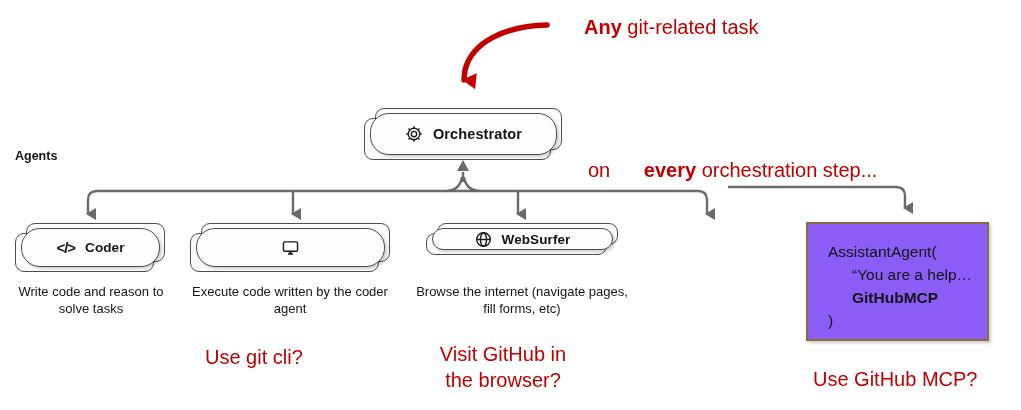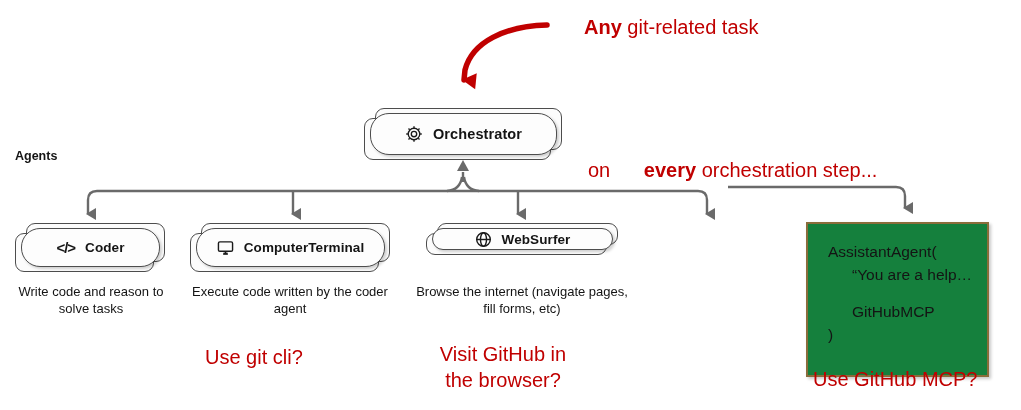--- a/index.html
+++ b/index.html
@@ -31,28 +31,28 @@
   .desc{
     position:absolute;text-align:center;font-size:13px;line-height:1.32;color:#141414;
   }
 
   .agents-note-title{position:absolute;font-weight:bold;font-size:12.5px;color:#141414;}
   .agents-note-sub{position:absolute;font-size:12.5px;color:#141414;}
   .red-large{position:absolute;font-size:20px;line-height:1.28;color:#c00000;}
   .red-large b{font-weight:bold;margin-left:28px;}
 
   .assistant-box{
-    position:absolute;left:806px;top:222px;width:183px;height:155px;
-    background:#15803d;border:2px solid #8a6d3b;
+    position:absolute;left:806px;top:222px;width:183px;height:119px;
+    background:#8b5cf6;border:2px solid #8a6d3b;
     box-shadow:2px 2px 3px rgba(0,0,0,0.22);
     font-size:15.5px;line-height:23px;color:#141414;
     padding:16px 0 0 20px;box-sizing:border-box;white-space:nowrap;
   }
   .assistant-box .indent{padding-left:24px;}
-  .assistant-box .b{font-weight:normal;margin-top:14px;}
+  .assistant-box .b{font-weight:bold;}
 </style>
 </head>
 <body>
 
 <div class="stage">
 
   <svg class="wires" viewBox="0 0 1021 410">
     <defs>
       <marker id="ahDown" markerUnits="userSpaceOnUse" markerWidth="16" markerHeight="14" refX="8" refY="9" orient="auto">
         <path d="M2,1 L14,1 L8,11 Z" fill="#6a6a6a"></path>
@@ -124,21 +124,20 @@
     <div class="layer back-a"></div>
     <div class="layer back-b"></div>
     <div class="front">
       <span class="icon">
         <svg width="17" height="16" viewBox="0 0 18 17" fill="none" stroke="#1a1a1a" stroke-width="1.5">
           <rect x="1.5" y="2" width="15" height="10" rx="1.5"></rect>
           <path d="M6.5,15 H11.5 M9,12 L9,15"></path>
           <rect x="6.8" y="13.4" width="4.4" height="1.8" fill="#1a1a1a" stroke="none"></rect>
         </svg>
       </span>
-      <span class="title">ComputerTerminal</span>
     </div>
   </div>
   <div class="desc" style="left:183px;top:283px;width:214px;">Execute code written by the coder agent</div>
 
   <div class="card" style="left:432px;top:228px;width:181px;height:22px;">
     <div class="layer back-a"></div>
     <div class="layer back-b"></div>
     <div class="front">
       <span class="icon">
         <svg width="17" height="17" viewBox="0 0 18 18" fill="none" stroke="#1a1a1a" stroke-width="1.5">

